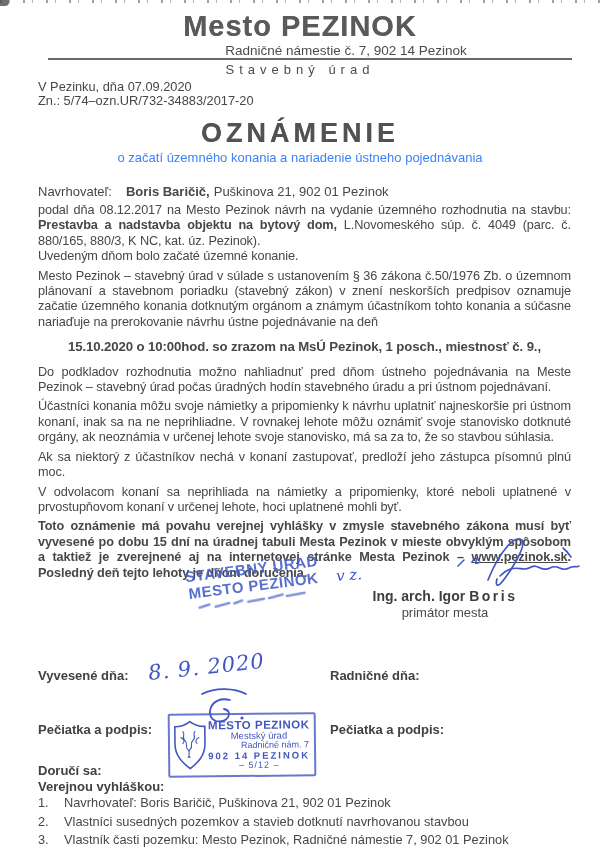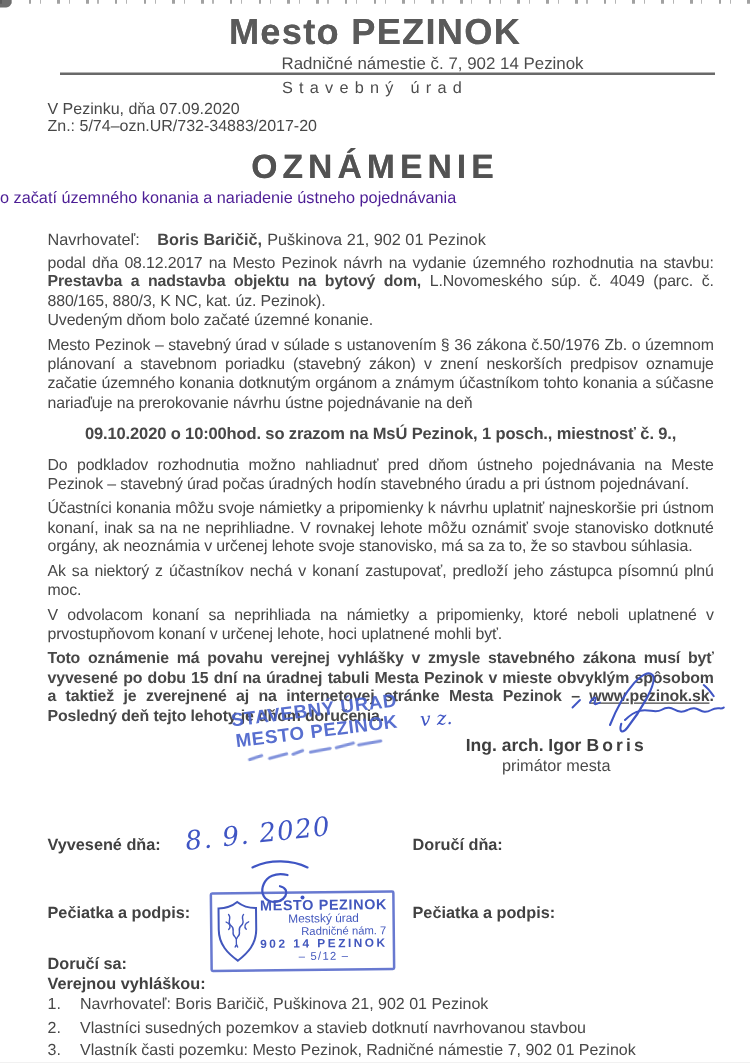--- a/index.html
+++ b/index.html
@@ -22,21 +22,21 @@
   .hdr-addr{position:absolute;top:43px;left:0;width:100%;text-align:center;font-size:13.5px;color:#4c4c4c;padding-left:46px;}
   .hdr-rule{position:absolute;top:58px;left:48px;width:524px;height:2px;background:#4f4f4f;opacity:.85;}
   .hdr-dept{position:absolute;top:62px;left:0;width:100%;text-align:center;font-size:13px;letter-spacing:5px;color:#4c4c4c;}
   .meta{position:absolute;left:38px;font-size:12.8px;color:#474747;}
   .meta.place{top:79px;}
   .meta.ref{top:93px;}
   
   .doc-title{position:absolute;top:118px;left:0;width:100%;text-align:center;
     font-size:27px;font-weight:700;letter-spacing:4px;color:#525252;
     text-shadow:0 0 .5px rgba(80,80,80,.8);}
-  .doc-sub{position:absolute;top:150px;left:0;width:100%;font-size:13px;color:#4c1d95;}
+  .doc-sub{position:absolute;top:150px;left:0;width:100%;text-align:center;font-size:13px;color:#3b82f6;}
   
   .applicant{position:absolute;top:184px;left:38px;font-size:13px;}
   .applicant .name{font-weight:700;margin-left:14px;}
   .applicant .rest{margin-left:4px;}
   
   .body-flow{position:absolute;top:203px;left:38px;width:533px;
     font-size:12.7px;line-height:15.4px;letter-spacing:-0.1px;
     text-align:justify;}
   .body-flow p{margin:4px 0;}
   .body-flow p.tight{margin:0;}
@@ -96,21 +96,21 @@
   <div class="doc-sub">o začatí územného konania a nariadenie ústneho pojednávania</div>
 
   <div class="applicant">
     <span>Navrhovateľ:</span><span class="name">Boris Baričič,</span><span class="rest">Puškinova 21, 902 01  Pezinok</span>
   </div>
 
   <div class="body-flow">
     <p class="tight"><span>podal dňa 08.12.2017 na Mesto Pezinok návrh na vydanie územného rozhodnutia na stavbu: </span><span class="bold">Prestavba a nadstavba objektu na bytový dom,</span><span> L.Novomeského súp. č. 4049 (parc. č. 880/165, 880/3, K NC, kat. úz. Pezinok).</span></p>
     <p class="tight">Uvedeným dňom bolo začaté územné konanie.</p>
     <p>Mesto Pezinok – stavebný úrad v súlade s ustanovením § 36 zákona č.50/1976 Zb. o územnom plánovaní a stavebnom poriadku (stavebný zákon) v znení neskorších predpisov oznamuje začatie územného konania dotknutým orgánom a známym účastníkom tohto konania a súčasne nariaďuje na prerokovanie návrhu ústne pojednávanie na deň</p>
-    <p class="meeting">09.10.2020 o 10:00hod. so zrazom na MsÚ Pezinok, 1 posch., miestnosť č. 9.,</p>
+    <p class="meeting">15.10.2020 o 10:00hod. so zrazom na MsÚ Pezinok, 1 posch., miestnosť č. 9.,</p>
     <p>Do podkladov rozhodnutia možno nahliadnuť pred dňom ústneho pojednávania na Meste Pezinok – stavebný úrad počas úradných hodín stavebného úradu a pri ústnom pojednávaní.</p>
     <p>Účastníci konania môžu svoje námietky a pripomienky k návrhu uplatniť najneskoršie pri ústnom konaní, inak sa na ne neprihliadne. V rovnakej lehote môžu oznámiť svoje stanovisko dotknuté orgány, ak neoznámia v určenej lehote svoje stanovisko, má sa za to, že so stavbou súhlasia.</p>
     <p>Ak sa niektorý z účastníkov nechá v konaní zastupovať,  predloží jeho zástupca písomnú plnú moc.</p>
     <p>V odvolacom konaní sa neprihliada na námietky a pripomienky, ktoré neboli uplatnené v prvostupňovom konaní v určenej lehote, hoci uplatnené mohli byť.</p>
     <p class="bold"><span>Toto oznámenie má povahu verejnej vyhlášky v zmysle stavebného zákona musí byť vyvesené po dobu 15 dní na úradnej tabuli Mesta Pezinok v mieste obvyklým spôsobom a taktiež je zverejnené aj na internetovej stránke Mesta Pezinok – </span><span class="url">www.pezinok.sk</span><span>. Posledný deň tejto lehoty je dňom doručenia.</span></p>
   </div>
 
   <div class="stamp-office">
     <div class="l1">STAVEBNÝ ÚRAD</div>
     <div class="l2">MESTO PEZINOK</div>
@@ -128,21 +128,21 @@
   <svg class="stray-tick" width="16" height="14" viewBox="0 0 16 14">
     <path d="M3 3 C7 6 9 9 11 12" stroke="#3f55c4" stroke-width="1.6" fill="none" stroke-linecap="round"></path>
   </svg>
   <div class="sig-block">
     <div class="sig-name"><span>Ing. arch. Igor</span><span class="last">Boris</span></div>
     <div class="sig-role">primátor mesta</div>
   </div>
 
   <div class="foot-label" style="top:668px;left:38px;">Vyvesené dňa:</div>
   <div class="hand-date ink-blue">8. 9. 2020</div>
-  <div class="foot-label" style="top:668px;left:330px;">Doručí dňa:</div>
+  <div class="foot-label" style="top:668px;left:330px;">Radničné dňa:</div>
 
   <svg class="g-squiggle" width="54" height="42" viewBox="0 0 54 42">
     <path d="M4 9 C18 2 36 3 48 9" stroke="#3f55c4" stroke-width="1.7" fill="none" stroke-linecap="round"></path>
     <path d="M32 15 C12 10 6 32 18 36 C30 39 36 26 26 24" stroke="#3f55c4" stroke-width="1.8" fill="none" stroke-linecap="round"></path>
     <circle cx="44" cy="33" r="1.6" fill="#3f55c4"></circle>
   </svg>
 
   <div class="foot-label" style="top:722px;left:38px;">Pečiatka a podpis:</div>
   <div class="foot-label" style="top:722px;left:330px;">Pečiatka a podpis:</div>
 

